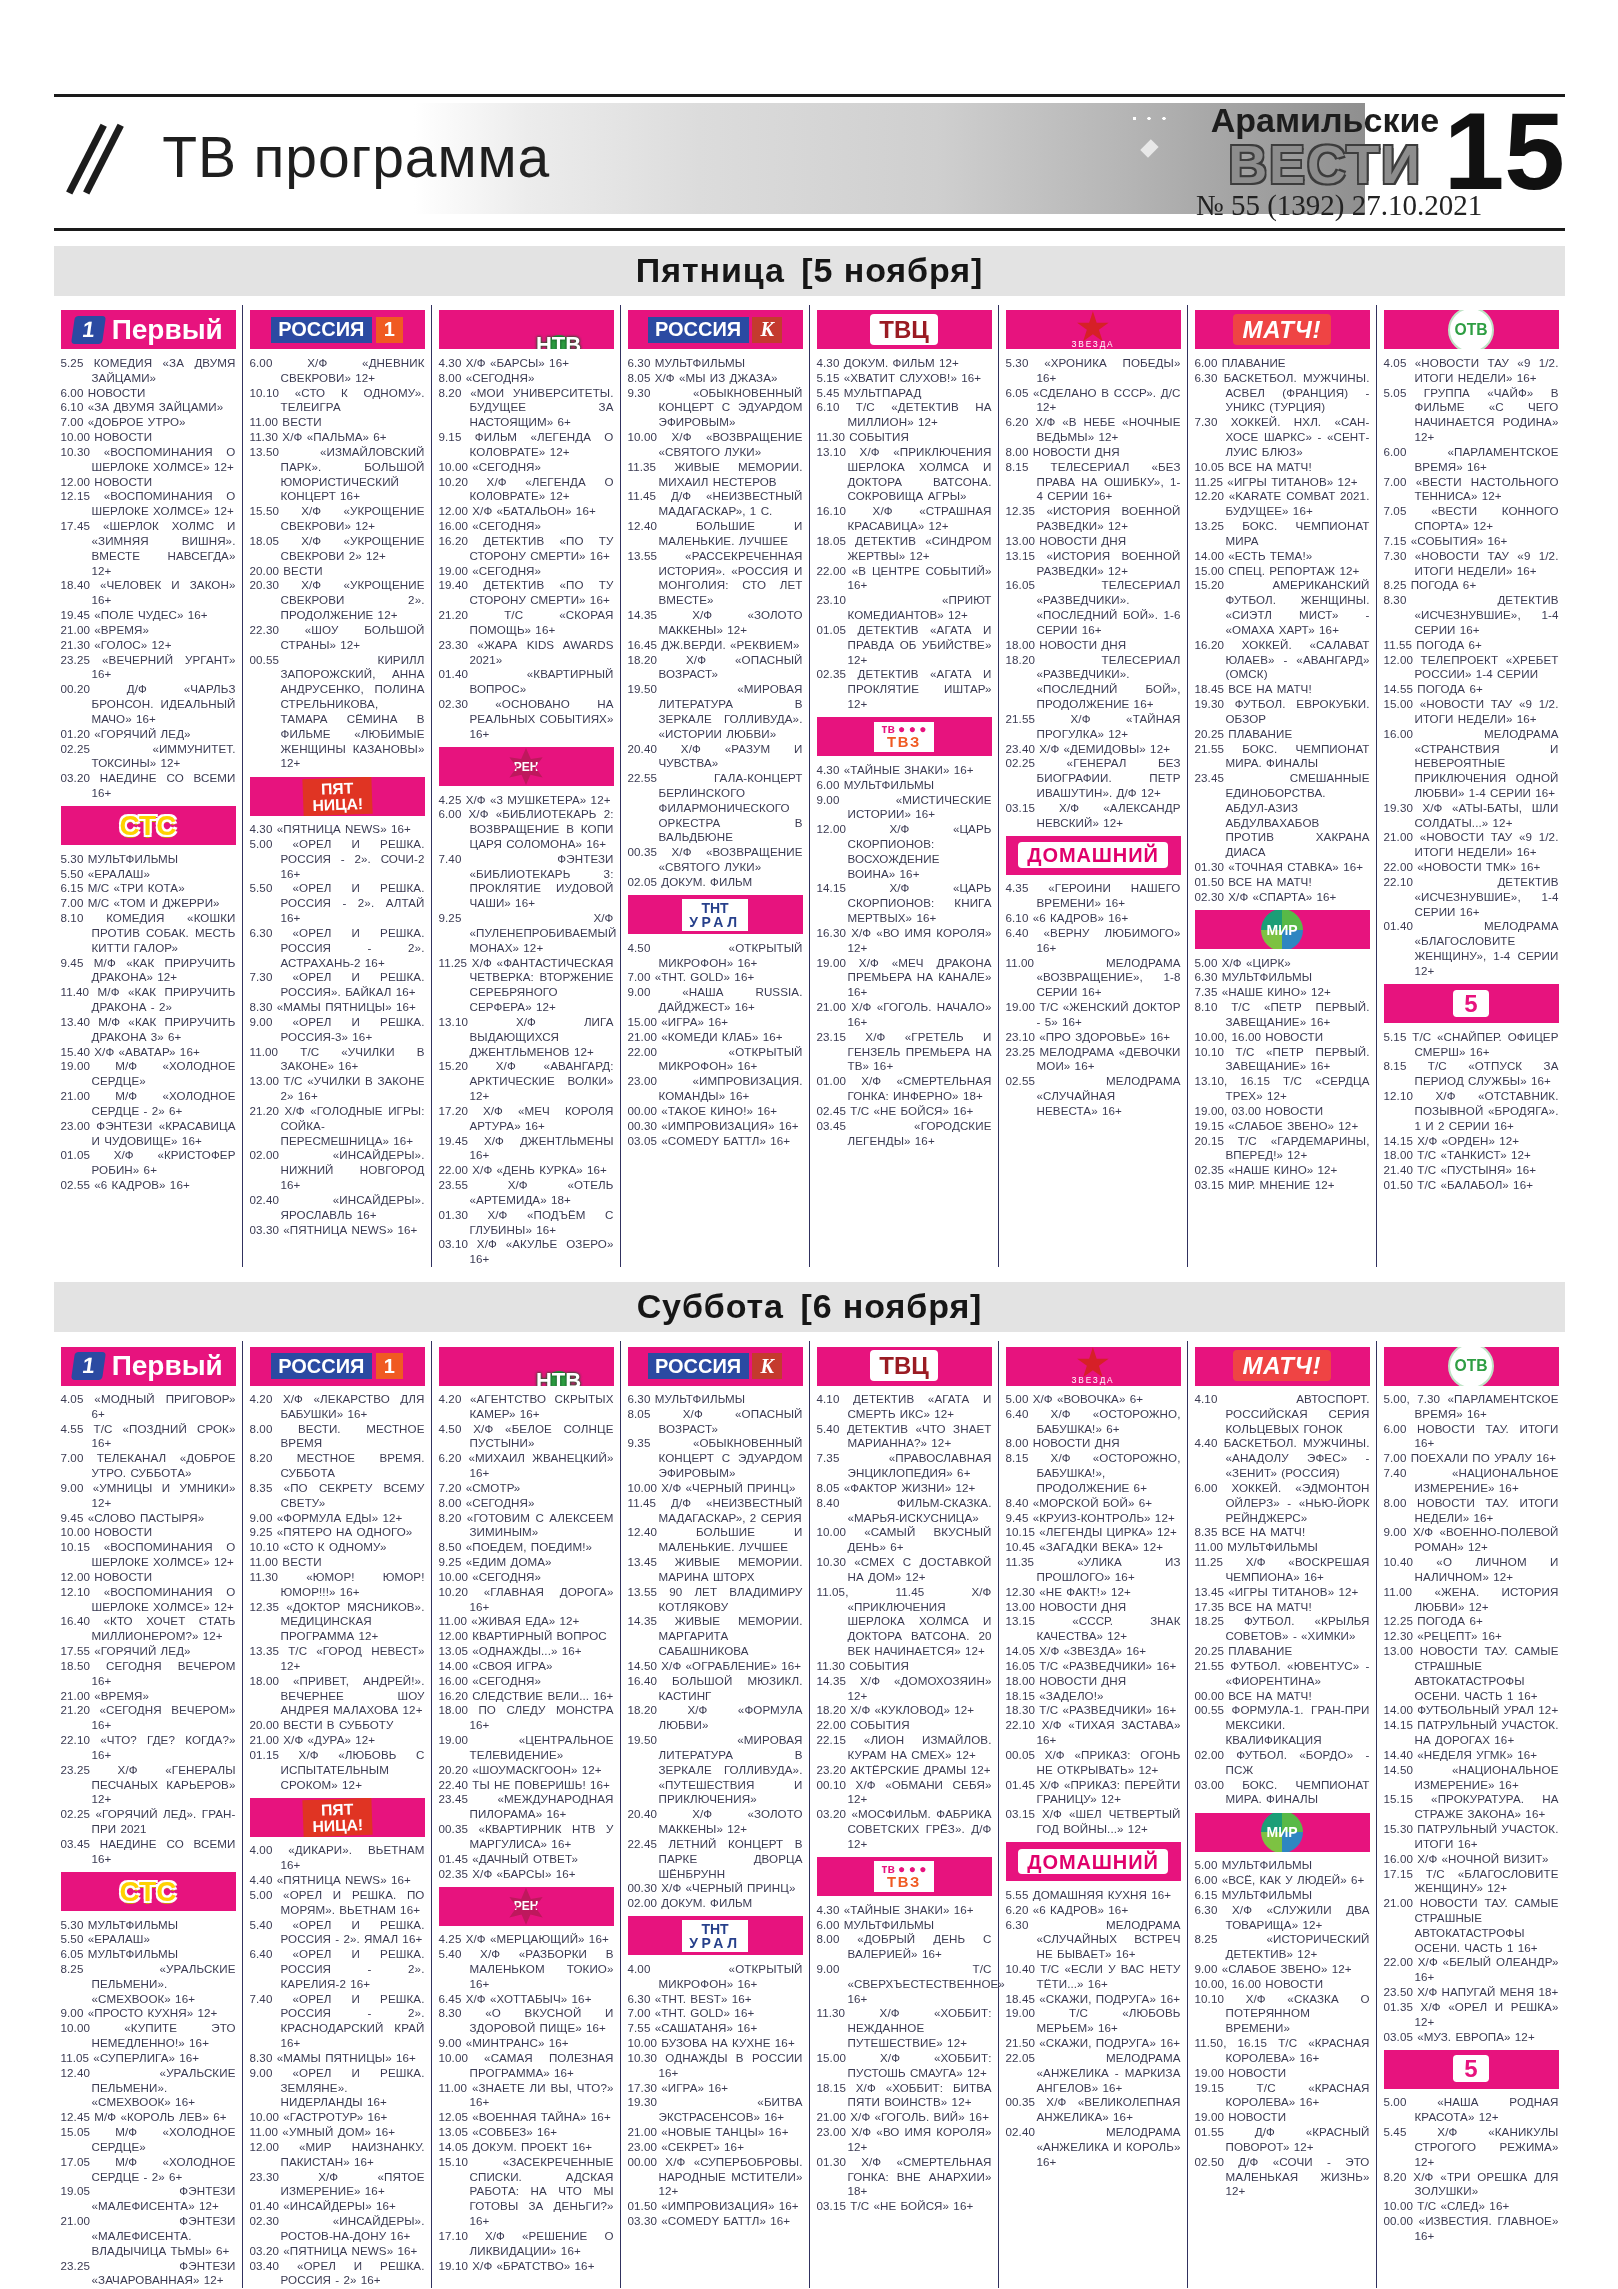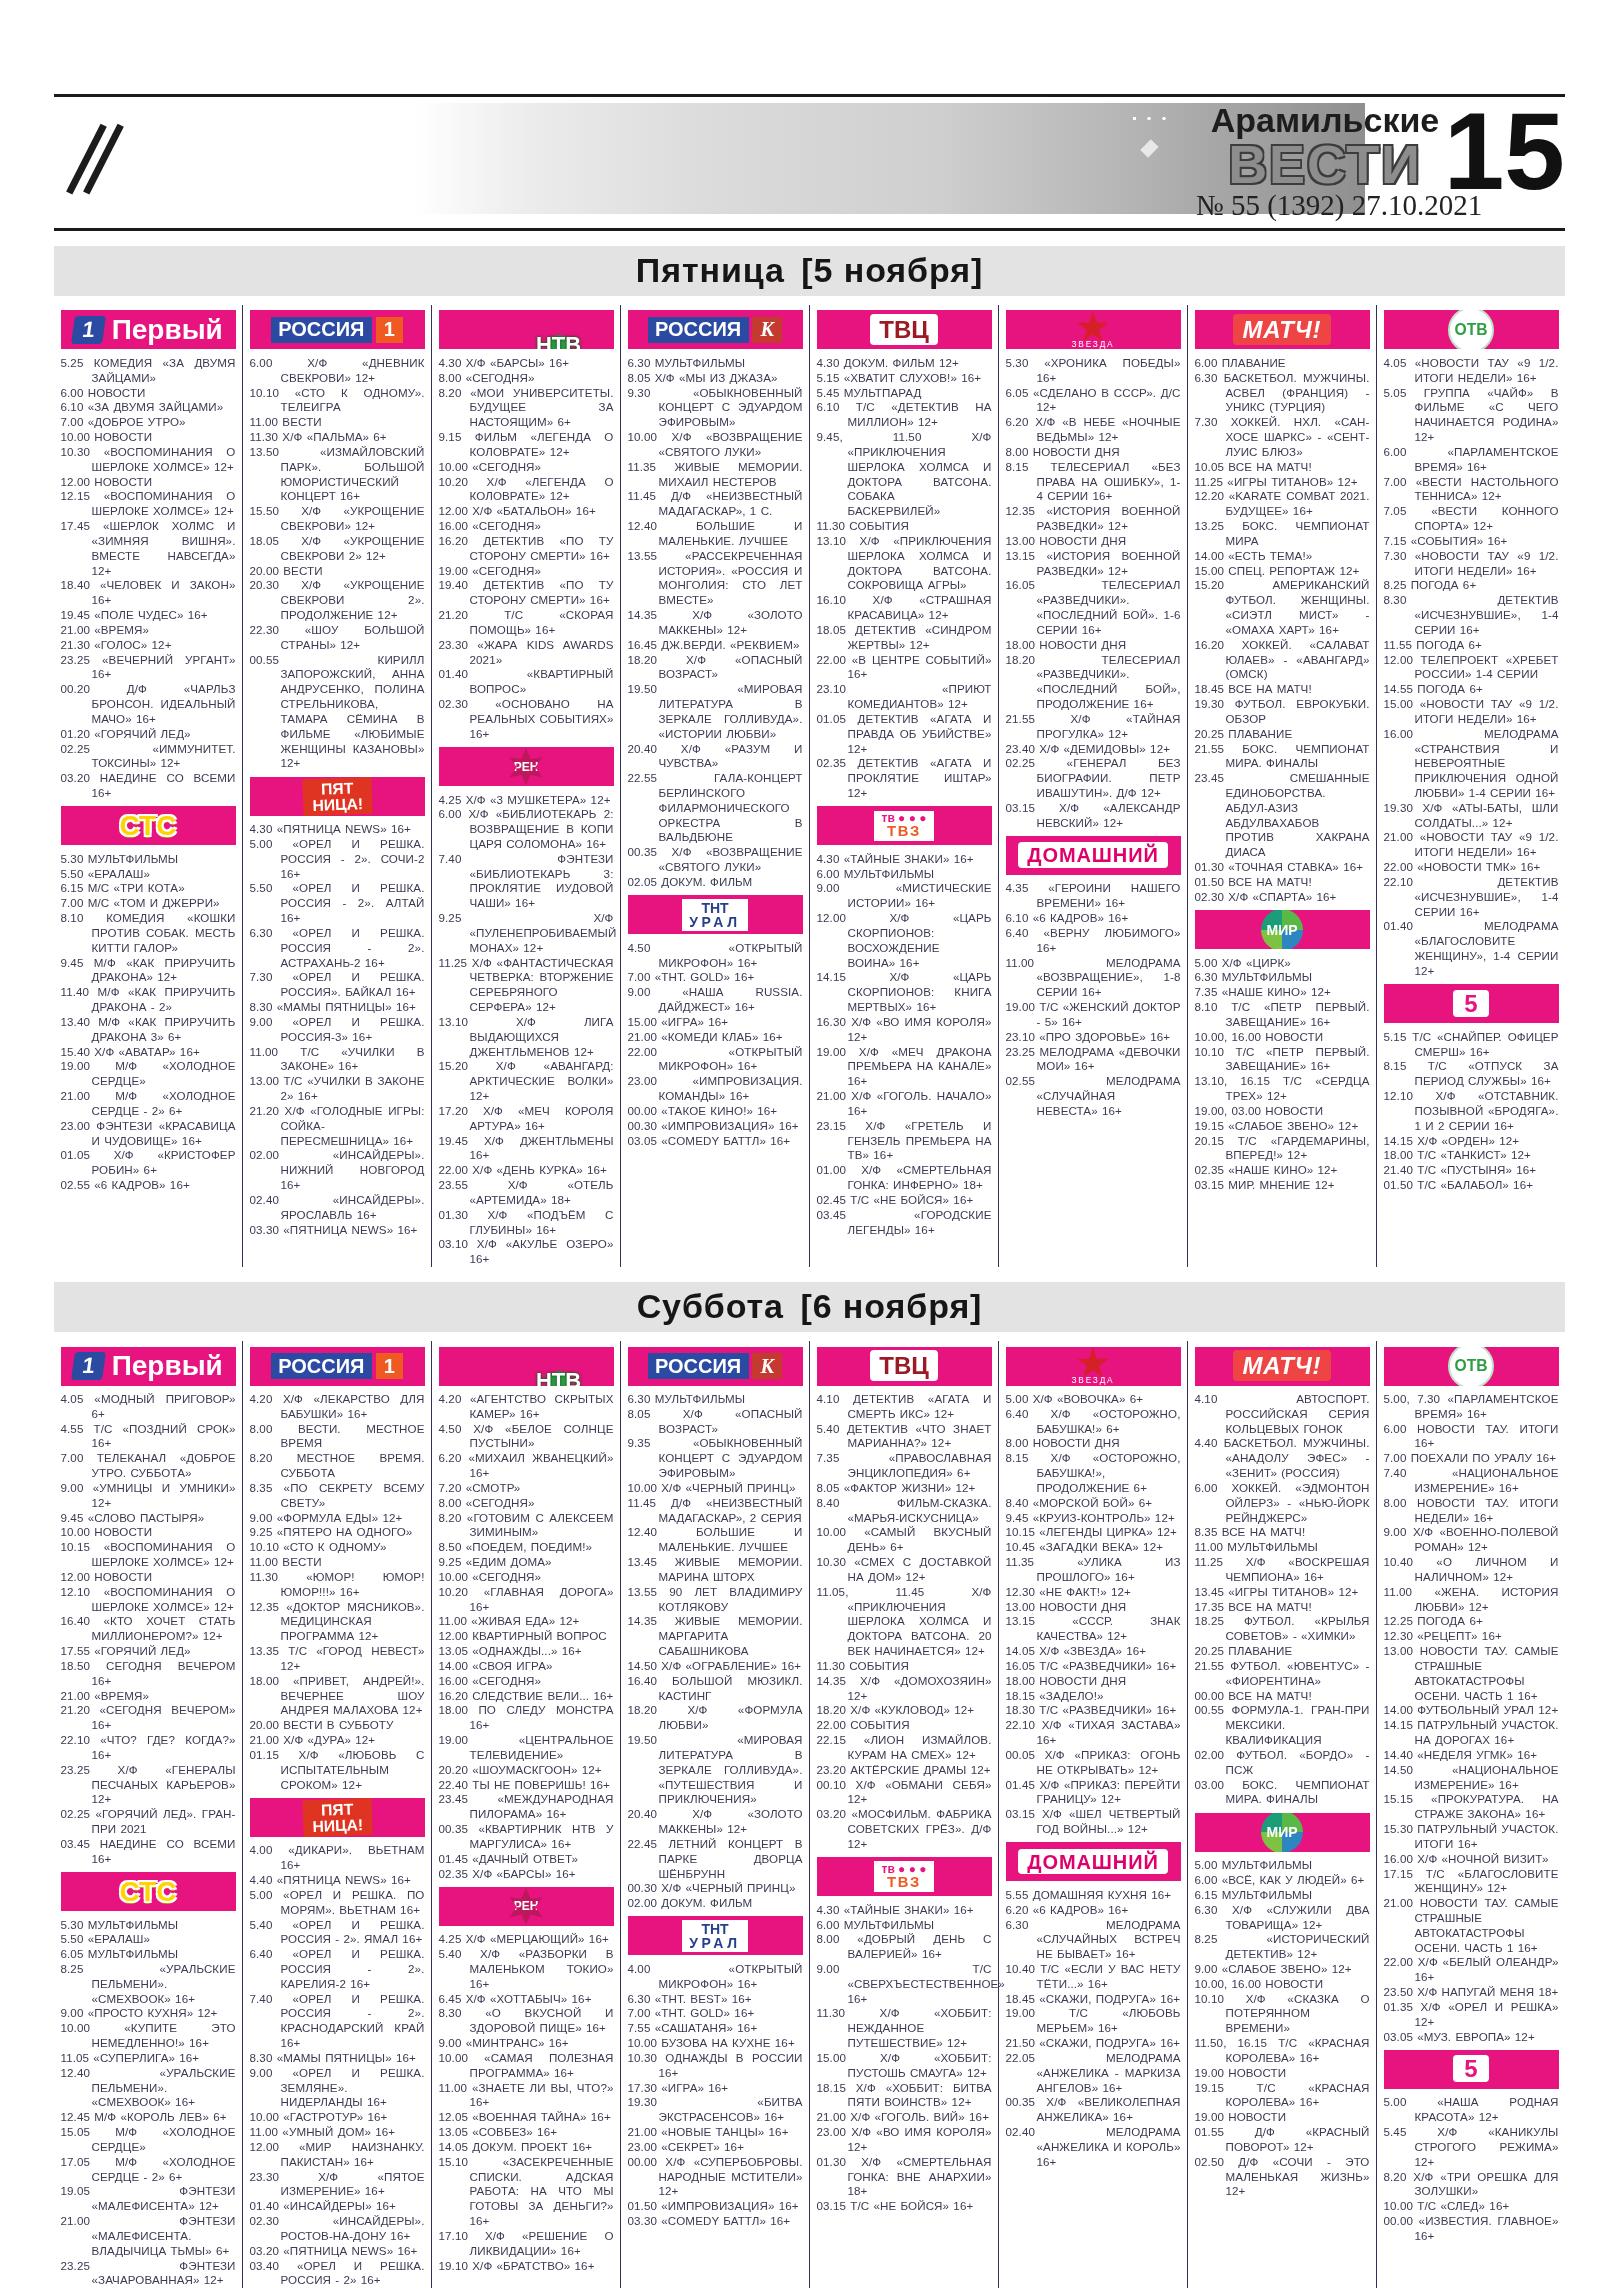--- a/index.html
+++ b/index.html
@@ -84,20 +84,21 @@
 
   <div class="top-rule"></div>
 
   <div class="masthead">
     <div class="photo"></div>
     <div class="titleline">
       <span class="slashes">
           <i></i>
           <i></i>
         </span>
+      <span class="page-title">ТВ программа</span>
     </div>
     <div class="brand">
       <span class="crest">
         <span class="crown"></span><span class="shield"></span>
       </span>
       <span class="brand-words">
         <div class="brand-top">Арамильские</div>
         <div class="brand-bottom">ВЕСТИ</div>
       </span>
       <span class="brand-num">15</span>
@@ -276,21 +277,20 @@
           <div class="prog">03.05 «COMEDY БАТТЛ» 16+</div>
         </div>
         <div class="col">
           <div class="chbar">
             <span><span class="plate tvc">ТВЦ</span></span>
           </div>
           <div class="prog">4.30 ДОКУМ. ФИЛЬМ 12+</div>
           <div class="prog">5.15 «ХВАТИТ СЛУХОВ!» 16+</div>
           <div class="prog">5.45 МУЛЬТПАРАД</div>
           <div class="prog">6.10 Т/С «ДЕТЕКТИВ НА МИЛЛИОН» 12+</div>
-          <div class="prog">9.45, 11.50 Х/Ф «ПРИКЛЮЧЕНИЯ ШЕРЛОКА ХОЛМСА И ДОКТОРА ВАТСОНА. СОБАКА БАСКЕРВИЛЕЙ»</div>
           <div class="prog">11.30 СОБЫТИЯ</div>
           <div class="prog">13.10 Х/Ф «ПРИКЛЮЧЕНИЯ ШЕРЛОКА ХОЛМСА И ДОКТОРА ВАТСОНА. СОКРОВИЩА АГРЫ»</div>
           <div class="prog">16.10 Х/Ф «СТРАШНАЯ КРАСАВИЦА» 12+</div>
           <div class="prog">18.05 ДЕТЕКТИВ «СИНДРОМ ЖЕРТВЫ» 12+</div>
           <div class="prog">22.00 «В ЦЕНТРЕ СОБЫТИЙ» 16+</div>
           <div class="prog">23.10 «ПРИЮТ КОМЕДИАНТОВ» 12+</div>
           <div class="prog">01.05 ДЕТЕКТИВ «АГАТА И ПРАВДА ОБ УБИЙСТВЕ» 12+</div>
           <div class="prog">02.35 ДЕТЕКТИВ «АГАТА И ПРОКЛЯТИЕ ИШТАР» 12+</div>
           <div class="chbar">
             <span>

